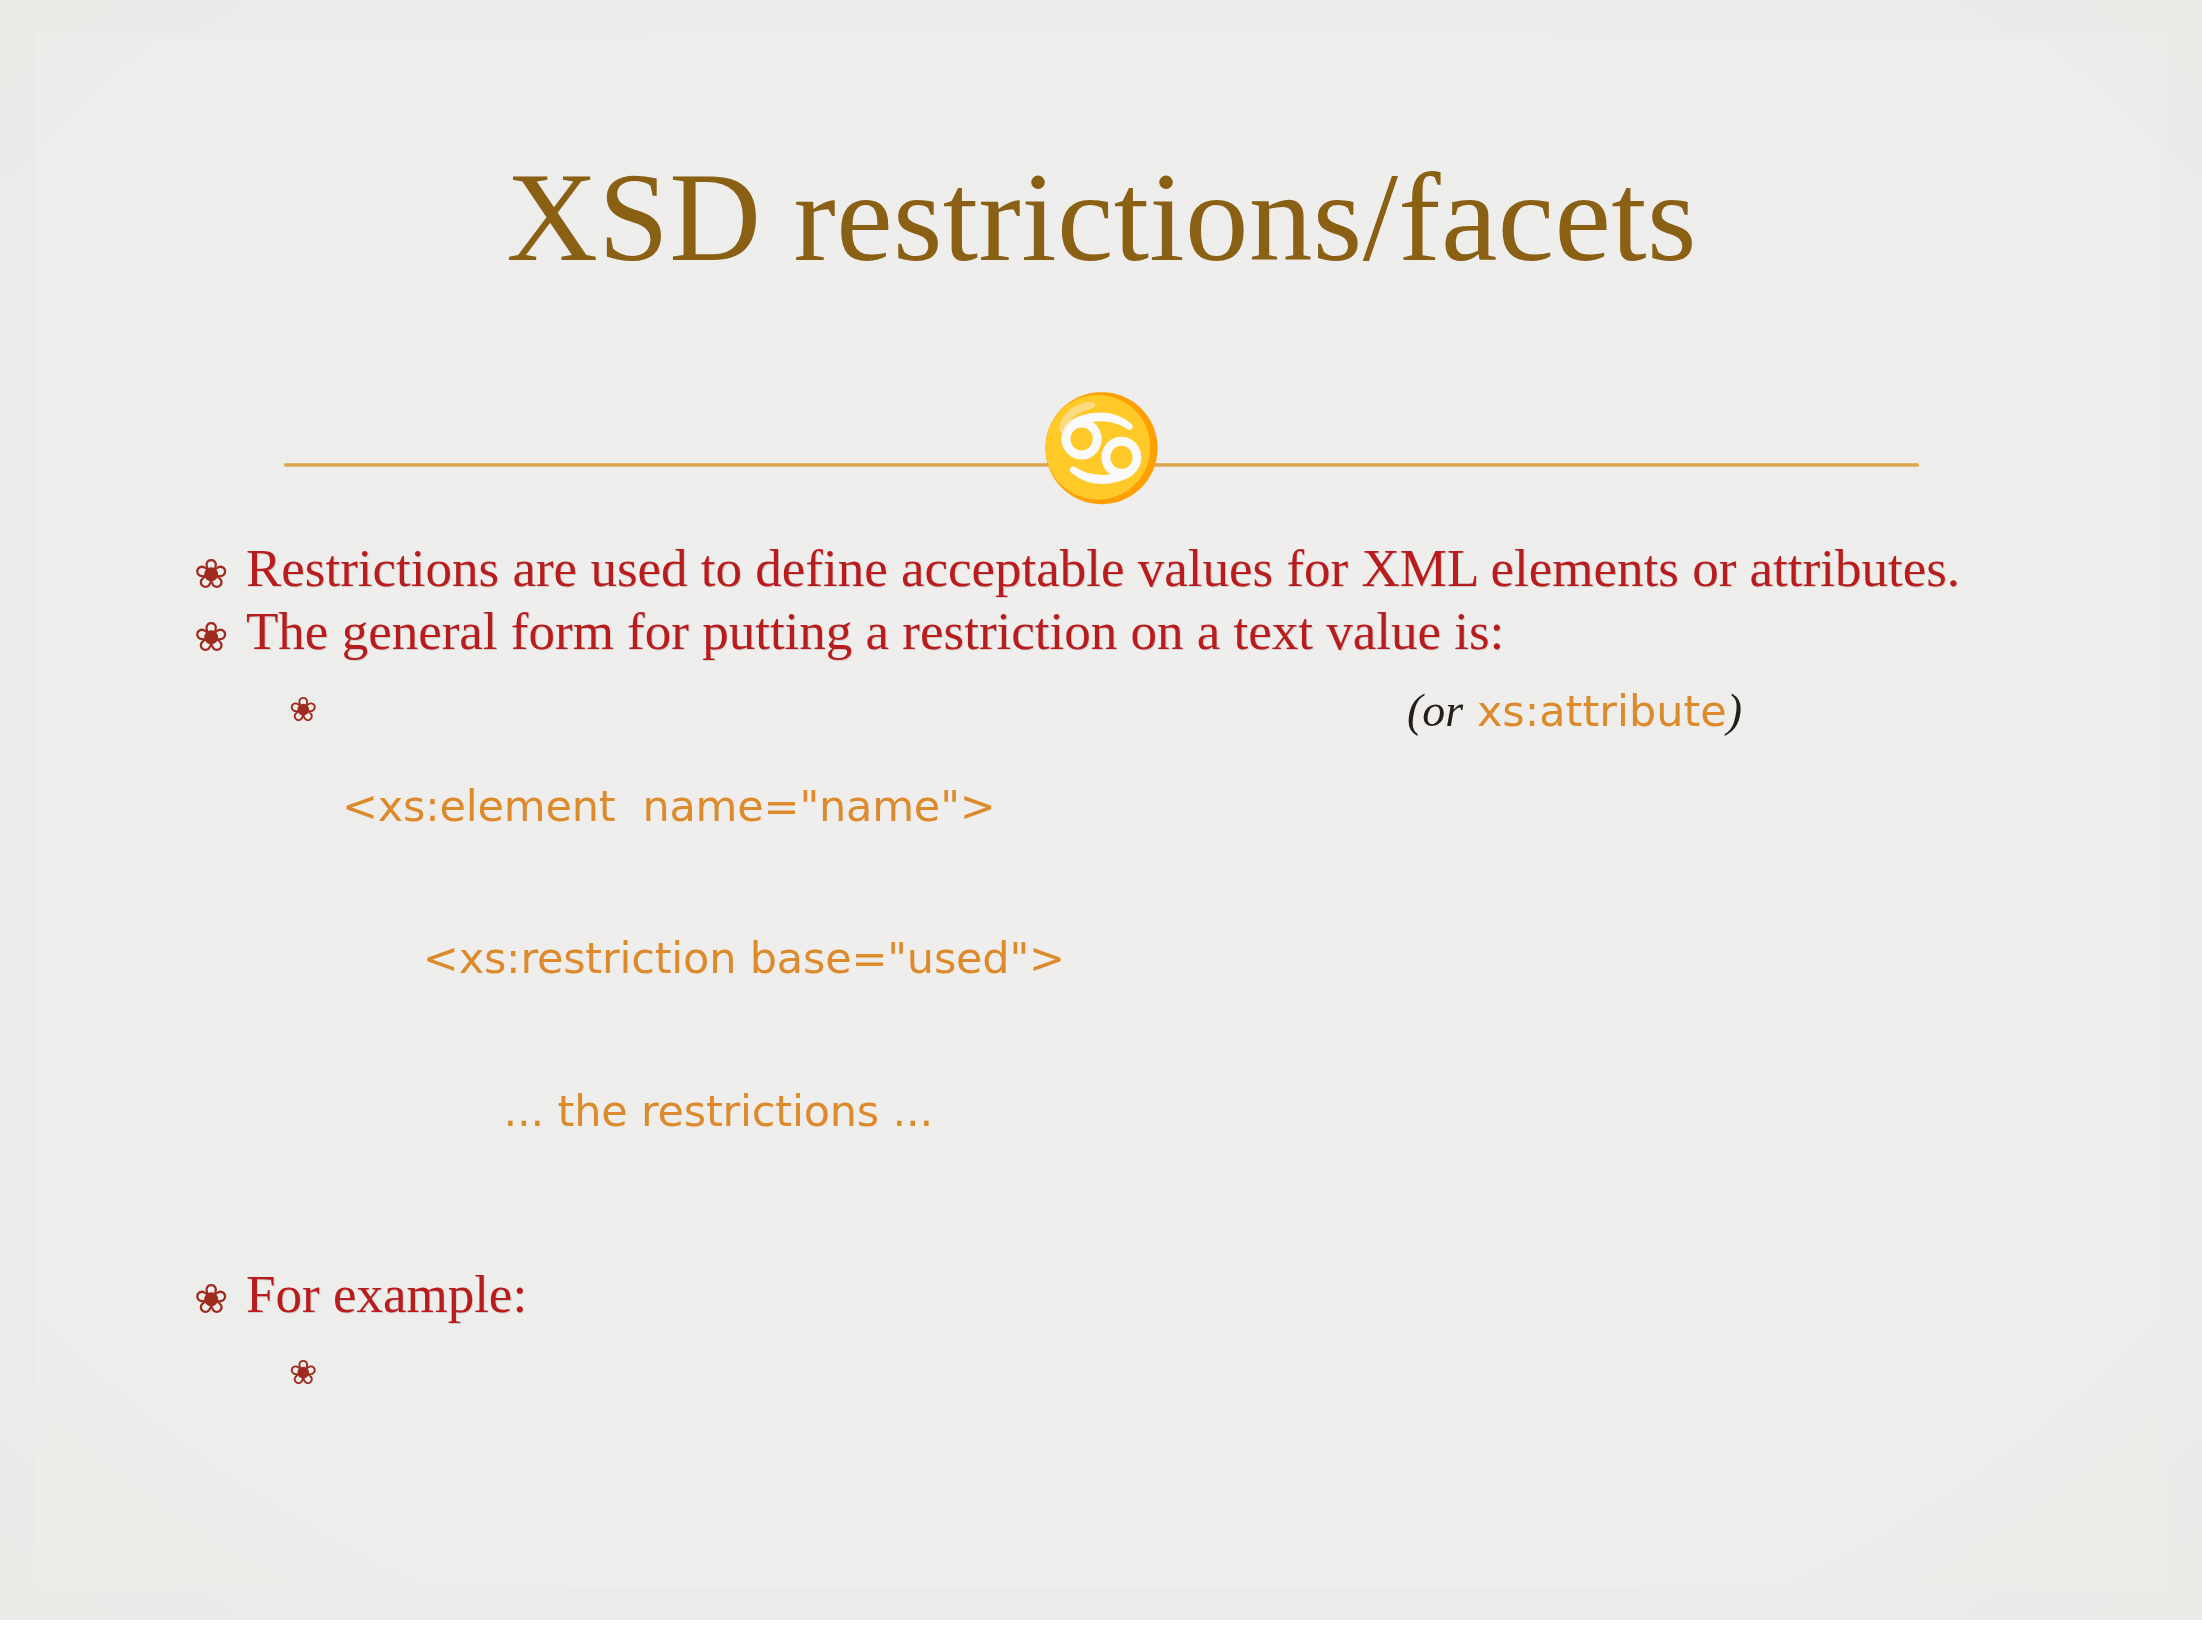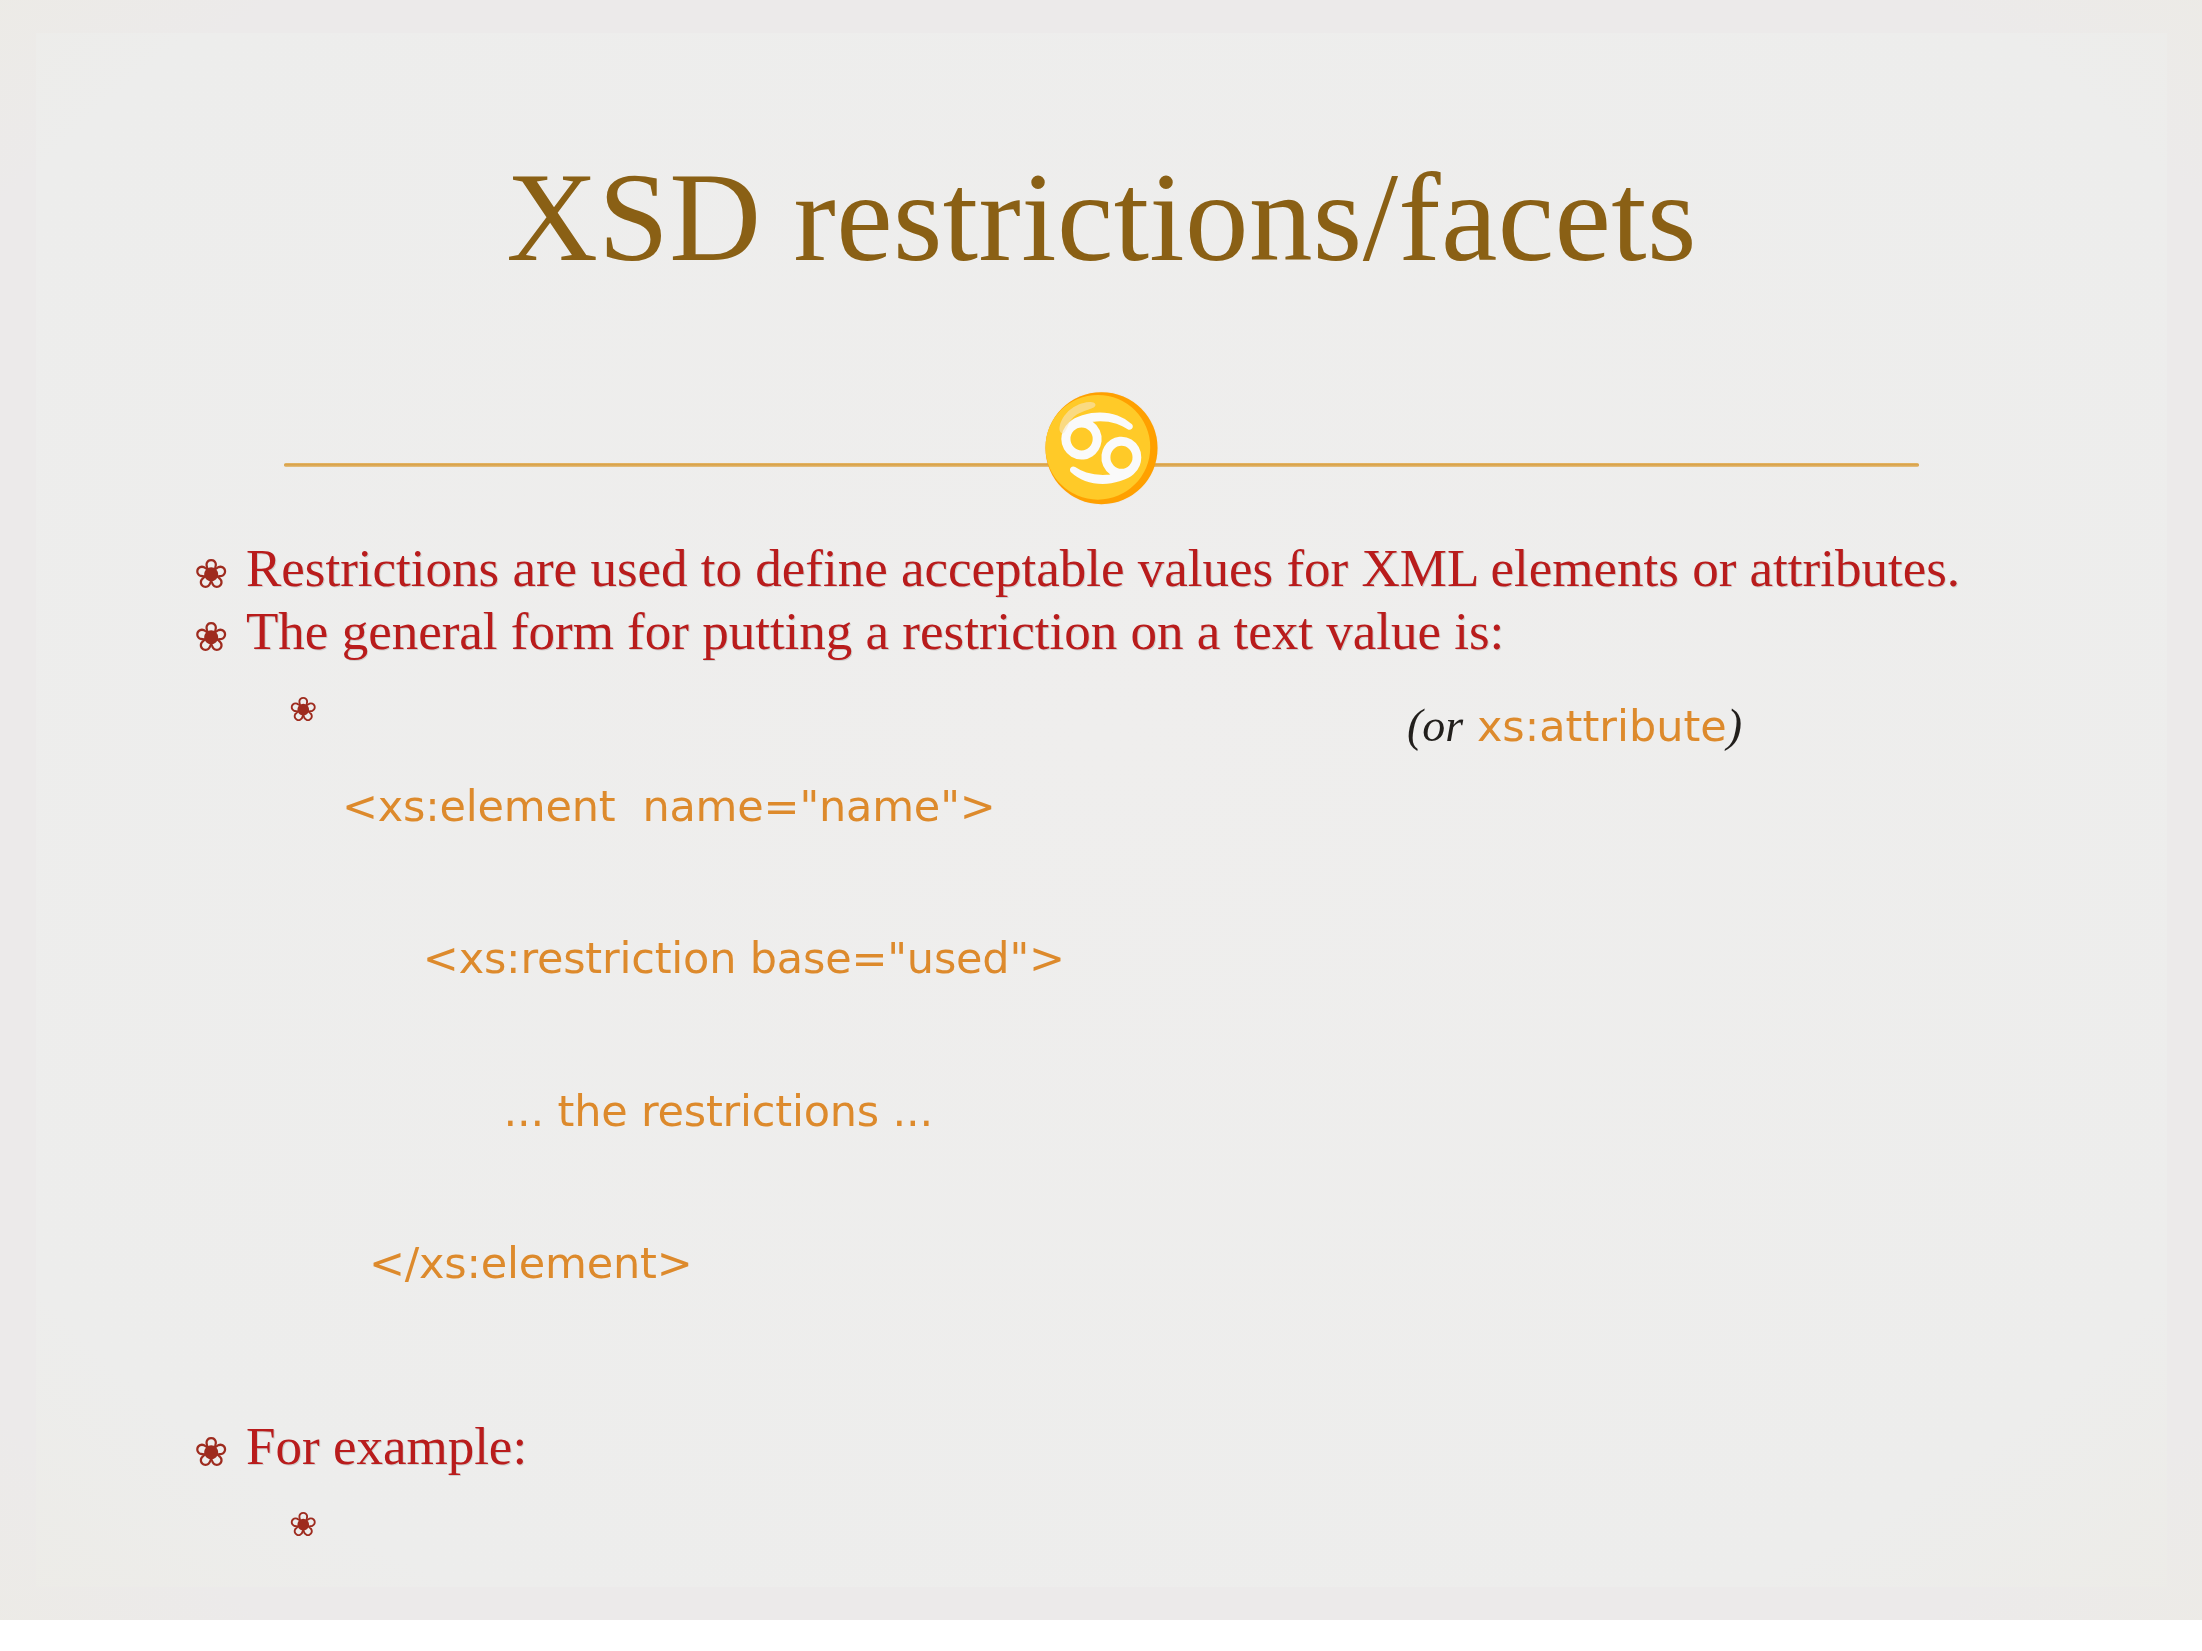--- a/index.html
+++ b/index.html
@@ -157,21 +157,21 @@
     letter-spacing: -0.2px;
   }
 
   .code-block .ital {
   }
 
   
   #attr-note {
     position: absolute;
     left: 1118px;
-    top: 19px;
+    top: 4px;
     white-space: nowrap;
     font-family: "DejaVu Sans", "Liberation Sans", sans-serif;
     font-size: 43px;
     line-height: 1.18;
     color: #dd8a2c;
     text-align: right;
   }
   #attr-note .dark {
     color: #221f1c;
     font-family: "Liberation Serif", "DejaVu Serif", serif;
@@ -211,21 +211,20 @@
       </div>
 
       <div class="spacer-sm"></div>
 
       <div class="code-row">
         <span class="code-glyph">❀</span>
         <div class="code-block">
           <div><span>&lt;xs:element  name="</span><span class="ital">name</span><span>"&gt;</span></div>
           <div><span>      &lt;xs:restriction base="</span><span class="ital">used</span><span>"&gt;</span></div>
           <div><span>            ... </span><span class="ital">the restrictions</span><span> ...</span></div>
-          <div><span>  &lt;/xs:element&gt;</span></div>
         </div>
 
         <div id="attr-note">
           <span class="dark">(</span><span class="dark">or</span><span> xs:attribute</span><span class="dark">)</span>
         </div>
       </div>
 
       <div class="spacer-md"></div>
 
       <div class="bullet-row">

